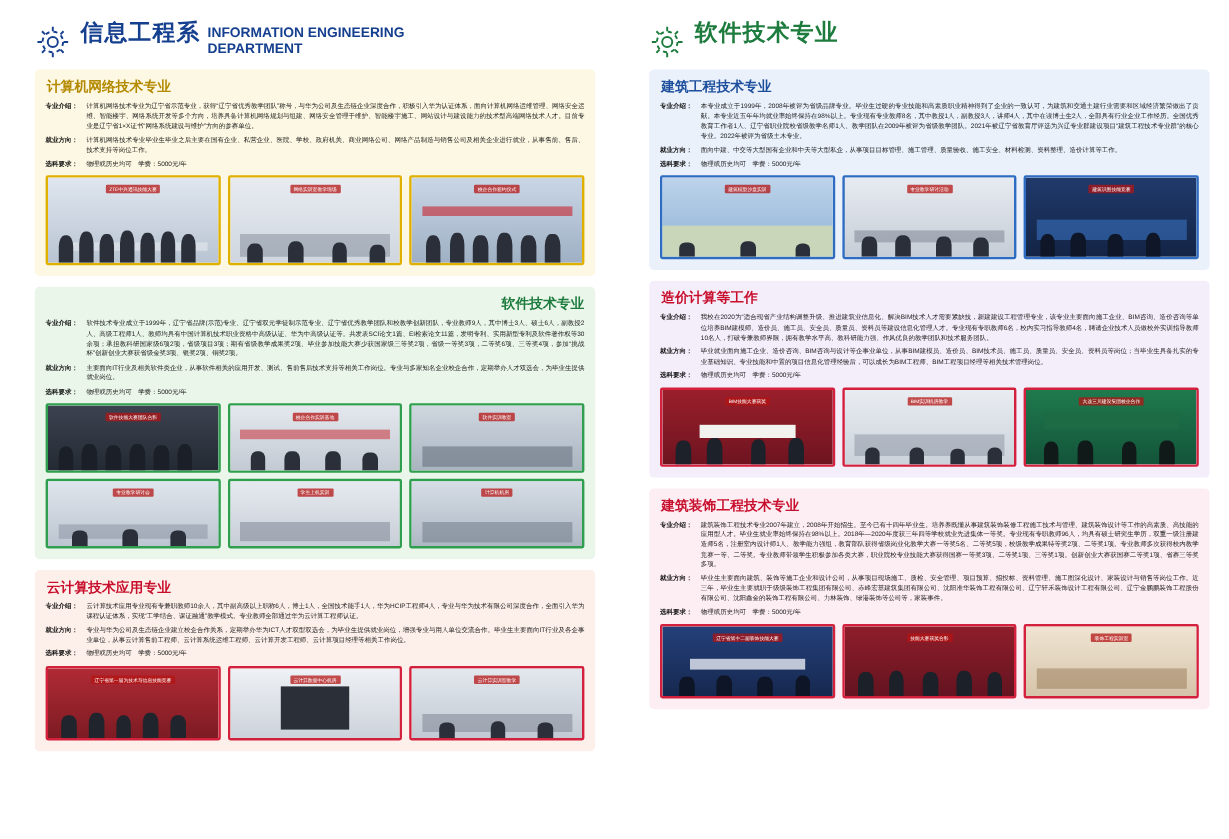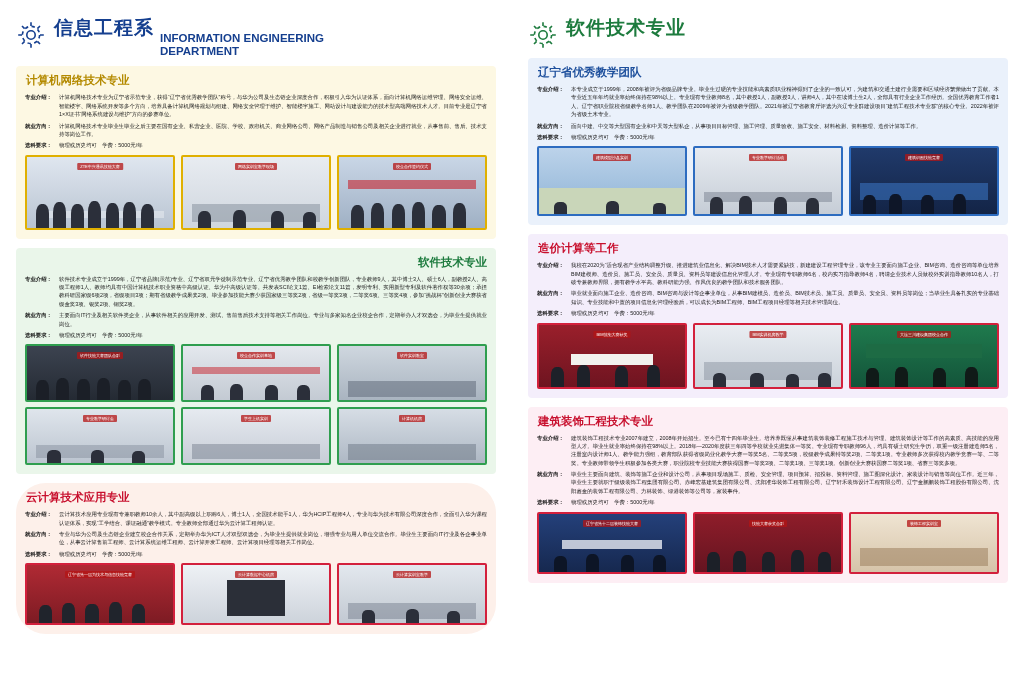--- a/index.html
+++ b/index.html
@@ -4,29 +4,29 @@
 <style>
   * { box-sizing: border-box; }
   html, body { margin:0; padding:0; }
   body {
     width:1024px; height:699px;
     background:#ffffff;
     font-family:"Liberation Sans", sans-serif;
     overflow:hidden;
   }
   .page { position:relative; width:1024px; height:699px; display:flex; }
-  .col { width:512px; height:699px; position:relative; padding:18px 16px 0 16px; }
+  .col { width:512px; height:699px; position:relative; padding:18px 16px 0 29px; }
 
   
   .dept-head { display:flex; align-items:flex-start; gap:8px; margin-bottom:8px; }
   .logo { width:30px; height:30px; flex:none; position:relative; margin-top:2px; }
   .logo svg { display:block; }
   .dept-names { display:flex; align-items:flex-start; gap:6px; flex-wrap:wrap; }
   .dept-cn { font-size:19px; font-weight:bold; letter-spacing:1px; line-height:1.1; }
-  .dept-en { font-size:11.5px; font-weight:bold; line-height:1.15; max-width:215px; margin-top:14px; }
+  .dept-en { font-size:11.5px; font-weight:bold; line-height:1.15; max-width:215px; margin-top:4px; }
 
   .c-blue  { color:#153f8f; }
   .c-green { color:#1d7b3e; }
 
   
   .prog { border-radius:4px; padding:7px 9px 9px 9px; margin-bottom:9px; }
   .prog-title { font-size:11.5px; font-weight:bold; margin:0 0 5px 1px; }
   .row { display:flex; font-size:5.4px; line-height:1.55; margin-bottom:3px; color:#1a1a1a; }
   .row .lab { flex:none; width:34px; font-weight:bold; color:#111; }
   .row .val { flex:1; text-align:justify; }
@@ -59,21 +59,21 @@
   .th-blue .ph { border-color:#2d6cc0; }
 
   .th-violet { background:#f4eefb; }
   .th-violet .prog-title { color:#c8102e; }
   .th-violet .ph { border-color:#d3203c; }
 
   .th-rose { background:#fdeef4; }
   .th-rose .prog-title { color:#c8102e;font-family:Liberation Serif, serif; }
   .th-rose .ph { border-color:#d3203c; }
 
-  .th-peach { background:#fdf0ea;border-radius:30px; }
+  .th-peach { background:#fdf0ea; }
   .th-peach .prog-title { color:#c8102e; }
   .th-peach .ph { border-color:#d3203c; }
 
   .h-75 { height:75px; }
   .h-62 { height:62px; }
   .h-58 { height:58px; }
   .h-70 { height:70px; }
   .h-66 { height:66px; }
 </style>
 </head>
@@ -281,21 +281,21 @@
             <path d="M6 6 L8.6 8.6 M21.4 21.4 L24 24 M24 6 L21.4 8.6 M8.6 21.4 L6 24"></path>
           </g>
         </svg>
       </span>
       <span class="dept-names">
         <span class="dept-cn c-green">软件技术专业</span>
       </span>
     </div>
 
     <div class="prog th-blue">
-      <div class="prog-title">辽宁省优秀教学团队</div>
+      <div class="prog-title">建筑工程技术专业</div>
       <div class="row">
         <span class="lab">专业介绍：</span>
         <span class="val">本专业成立于1999年，2008年被评为省级品牌专业。毕业生过硬的专业技能和高素质职业精神得到了企业的一致认可，为建筑和交通土建行业需要和区域经济繁荣做出了贡献。本专业近五年年均就业率始终保持在98%以上。专业现有专业教师8名，其中教授1人，副教授3人，讲师4人，其中在读博士生2人，全部具有行业企业工作经历。全国优秀教育工作者1人、辽宁省职业院校省级教学名师1人、教学团队在2009年被评为省级教学团队。2021年被辽宁省教育厅评选为兴辽专业群建设项目“建筑工程技术专业群”的核心专业。2022年被评为省级土木专业。</span>
       </div>
       <div class="row">
         <span class="lab">就业方向：</span>
         <span class="val">面向中建、中交等大型国有企业和中天等大型私企，从事项目目标管理、施工管理、质量验收、施工安全、材料检测、资料整理、造价计算等工作。</span>
       </div>
       <div class="row single">
         <span class="lab">选科要求：</span>

